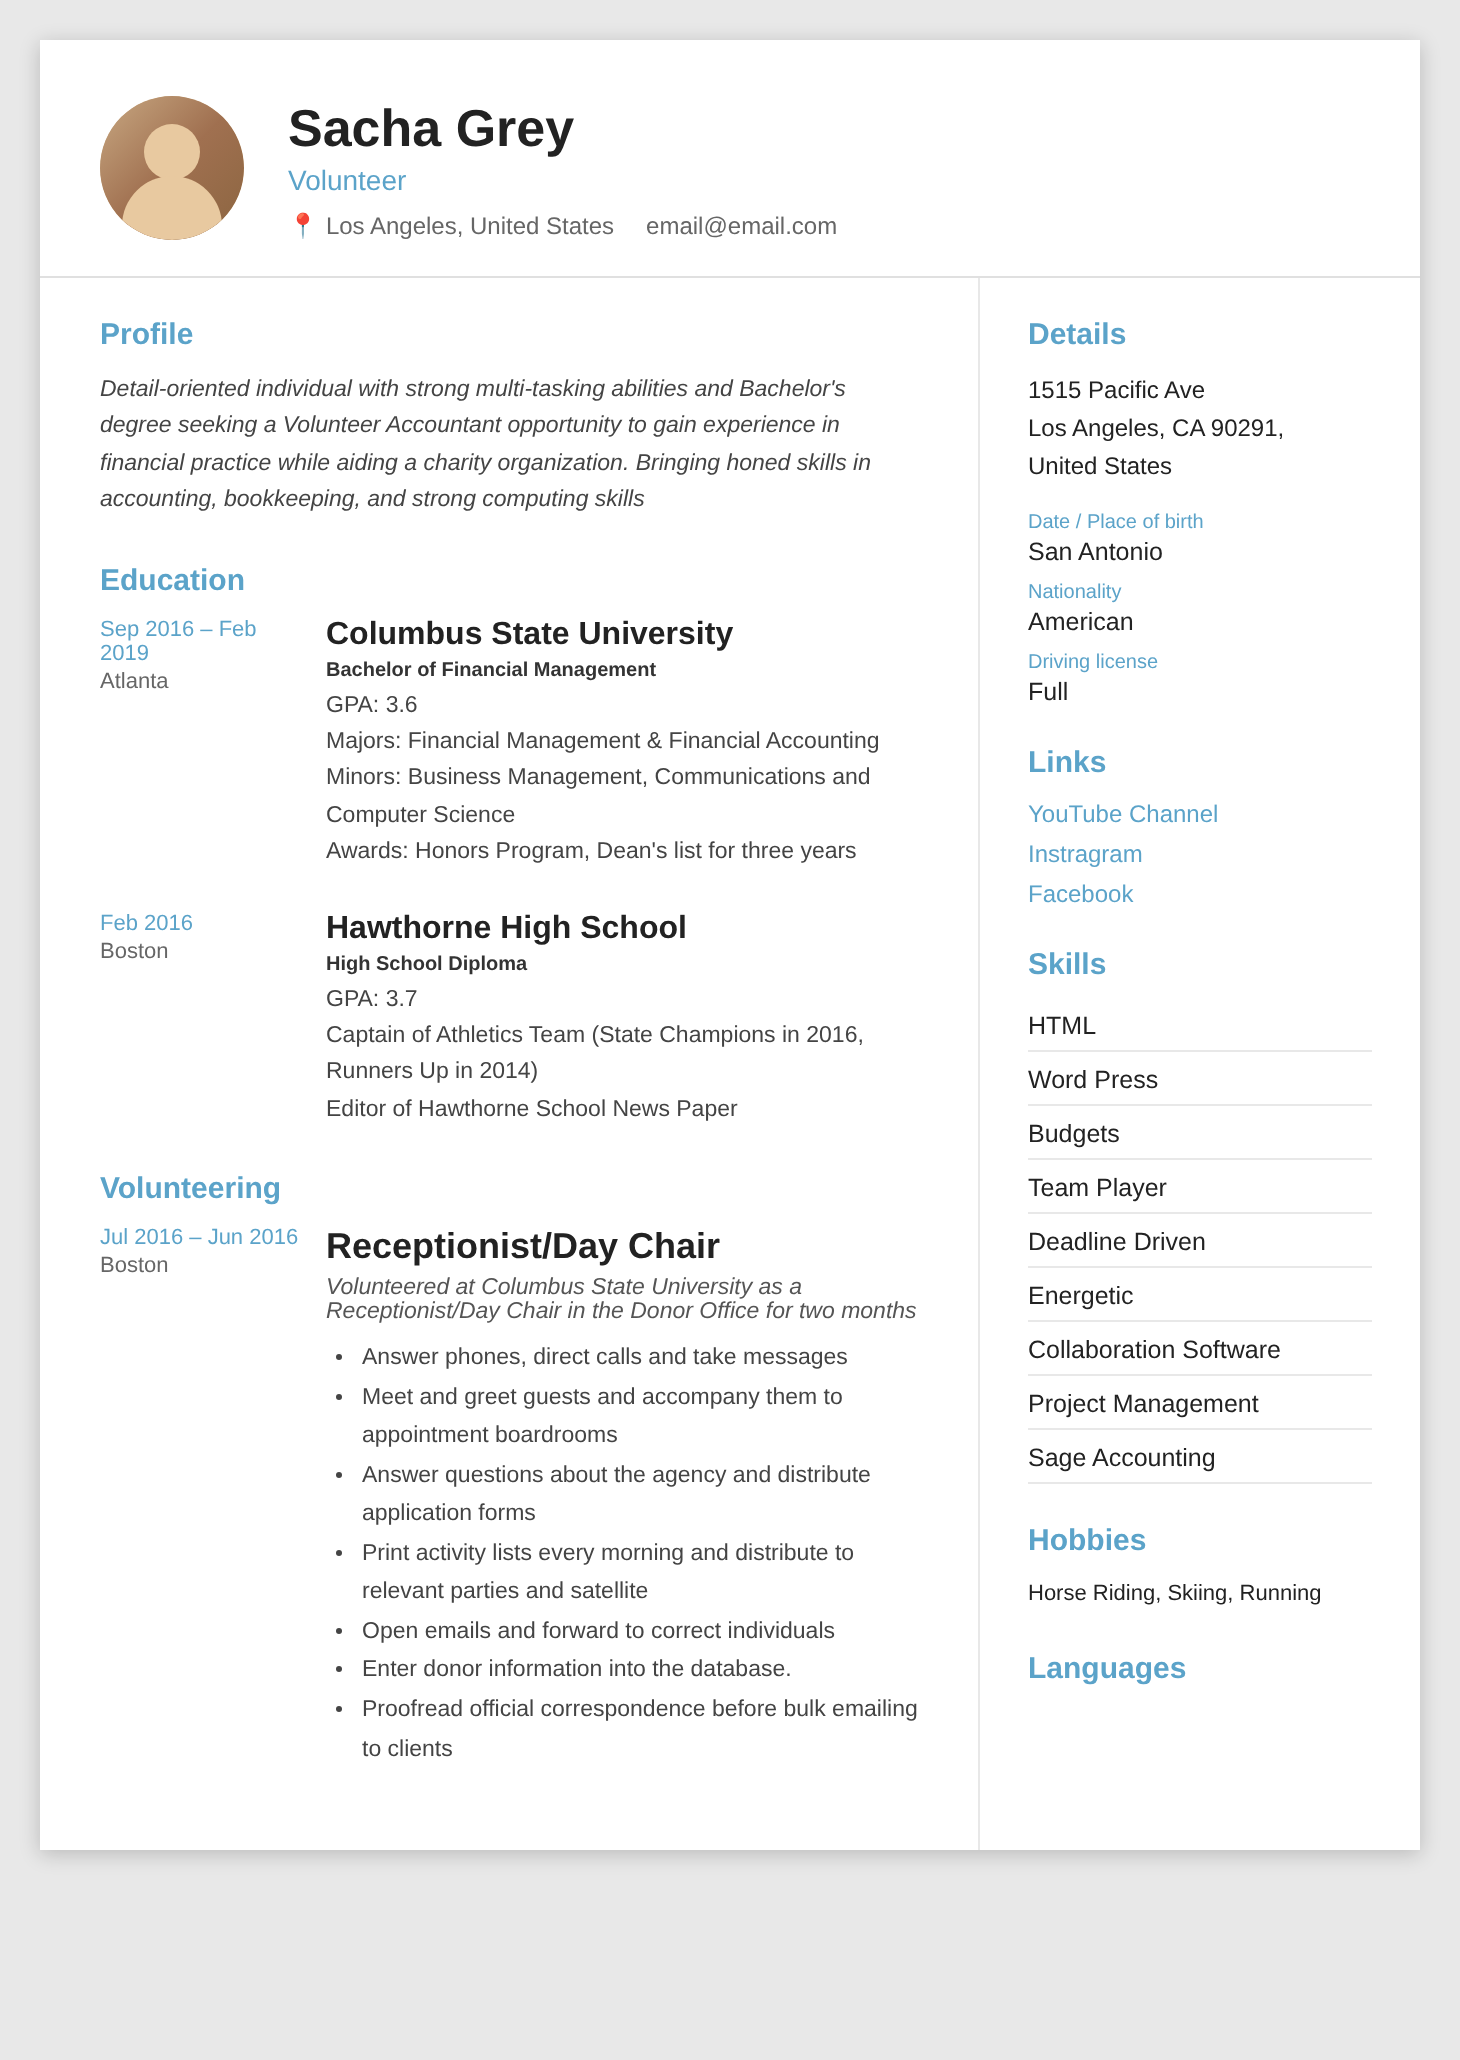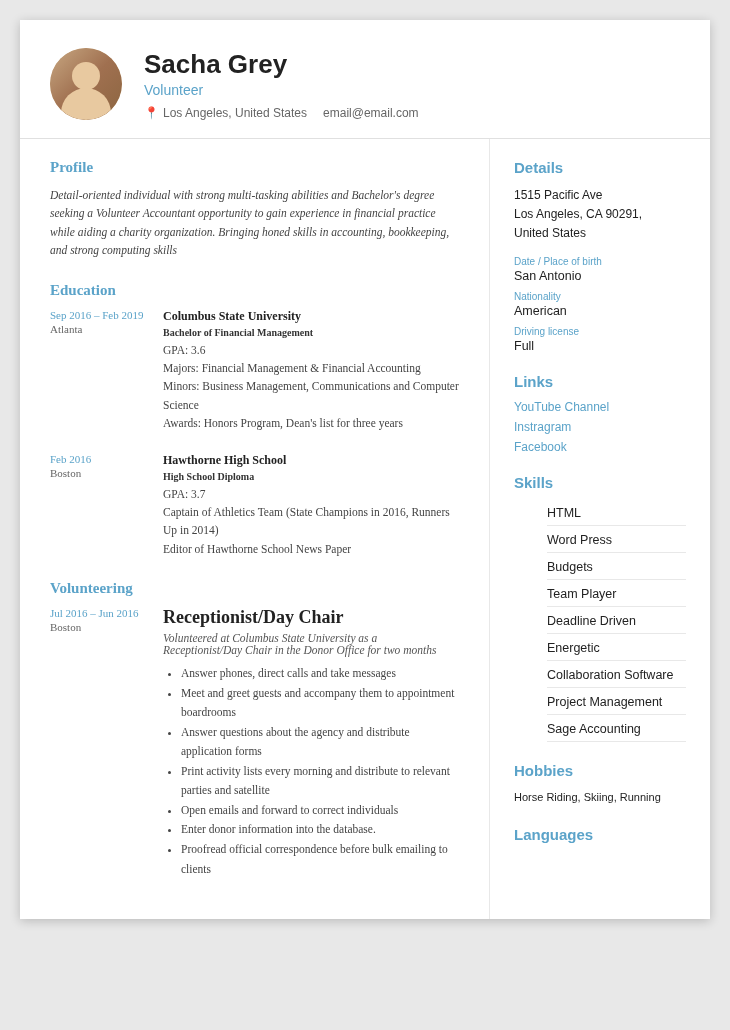--- a/index.html
+++ b/index.html
@@ -99,21 +99,20 @@
     
     .main-content {
       display: flex;
       flex: 1;
     }
     
     .left-col {
       flex: 1;
       padding: 20px 30px 20px 30px;
       border-right: 1px solid #e8e8e8;
-      font-family: Liberation Serif, serif;
     }
     
     .right-col {
       width: 220px;
       padding: 20px 24px;
       flex-shrink: 0;
     }
     
     .section-title {
       font-size: 15px;
@@ -146,21 +145,21 @@
       font-size: 11px;
       color: #5ba3c9;
     }
     .edu-date-city {
       color: #666;
       font-size: 11px;
       margin-top: 2px;
     }
     .edu-details { flex: 1; }
     .edu-school {
-      font-size: 12px;
+      font-size: 16px;
       font-weight: bold;
       color: #222;
       margin-bottom: 3px;
     }
     .edu-degree {
       font-size: 10px;
       font-weight: bold;
       color: #333;
       margin-bottom: 3px;
     }
@@ -215,21 +214,20 @@
       display: block;
       margin-bottom: 6px;
       text-decoration: none;
     }
     .skill-item {
       font-size: 12.5px;
       color: #222;
       padding: 5px 0;
       border-bottom: 1px solid #e8e8e8;
       margin-bottom: 2px;
-      margin-left: 33px;
     }
     .skill-item:last-child { border-bottom: none; }
     .hobbies-text {
       font-size: 11px;
       color: #222;
       line-height: 1.6;
     }
   </style>
 </head>
 <body>

